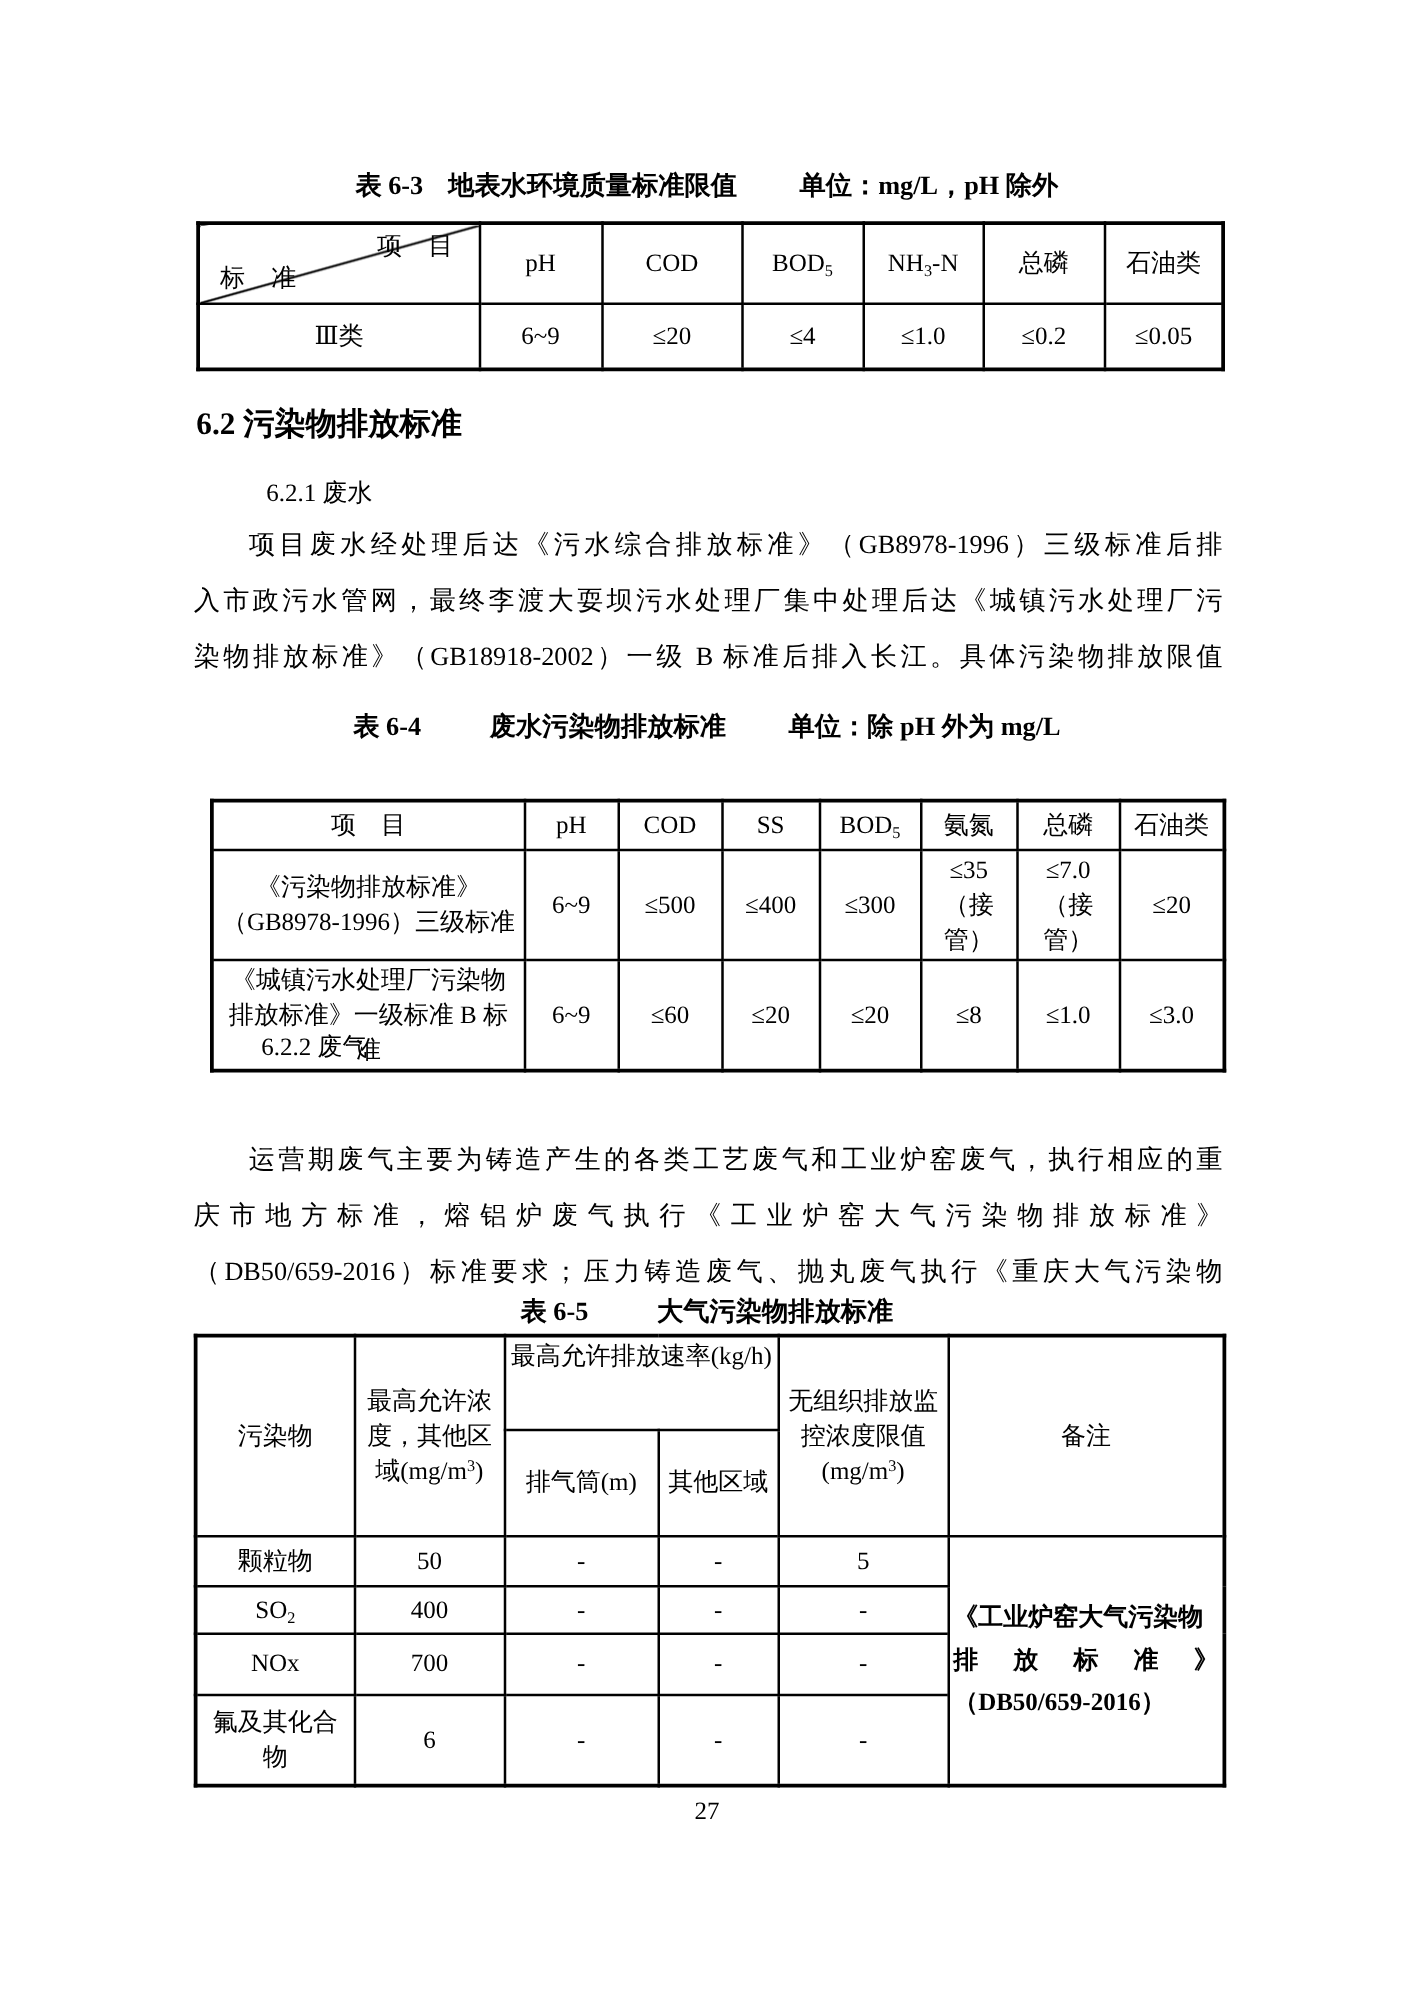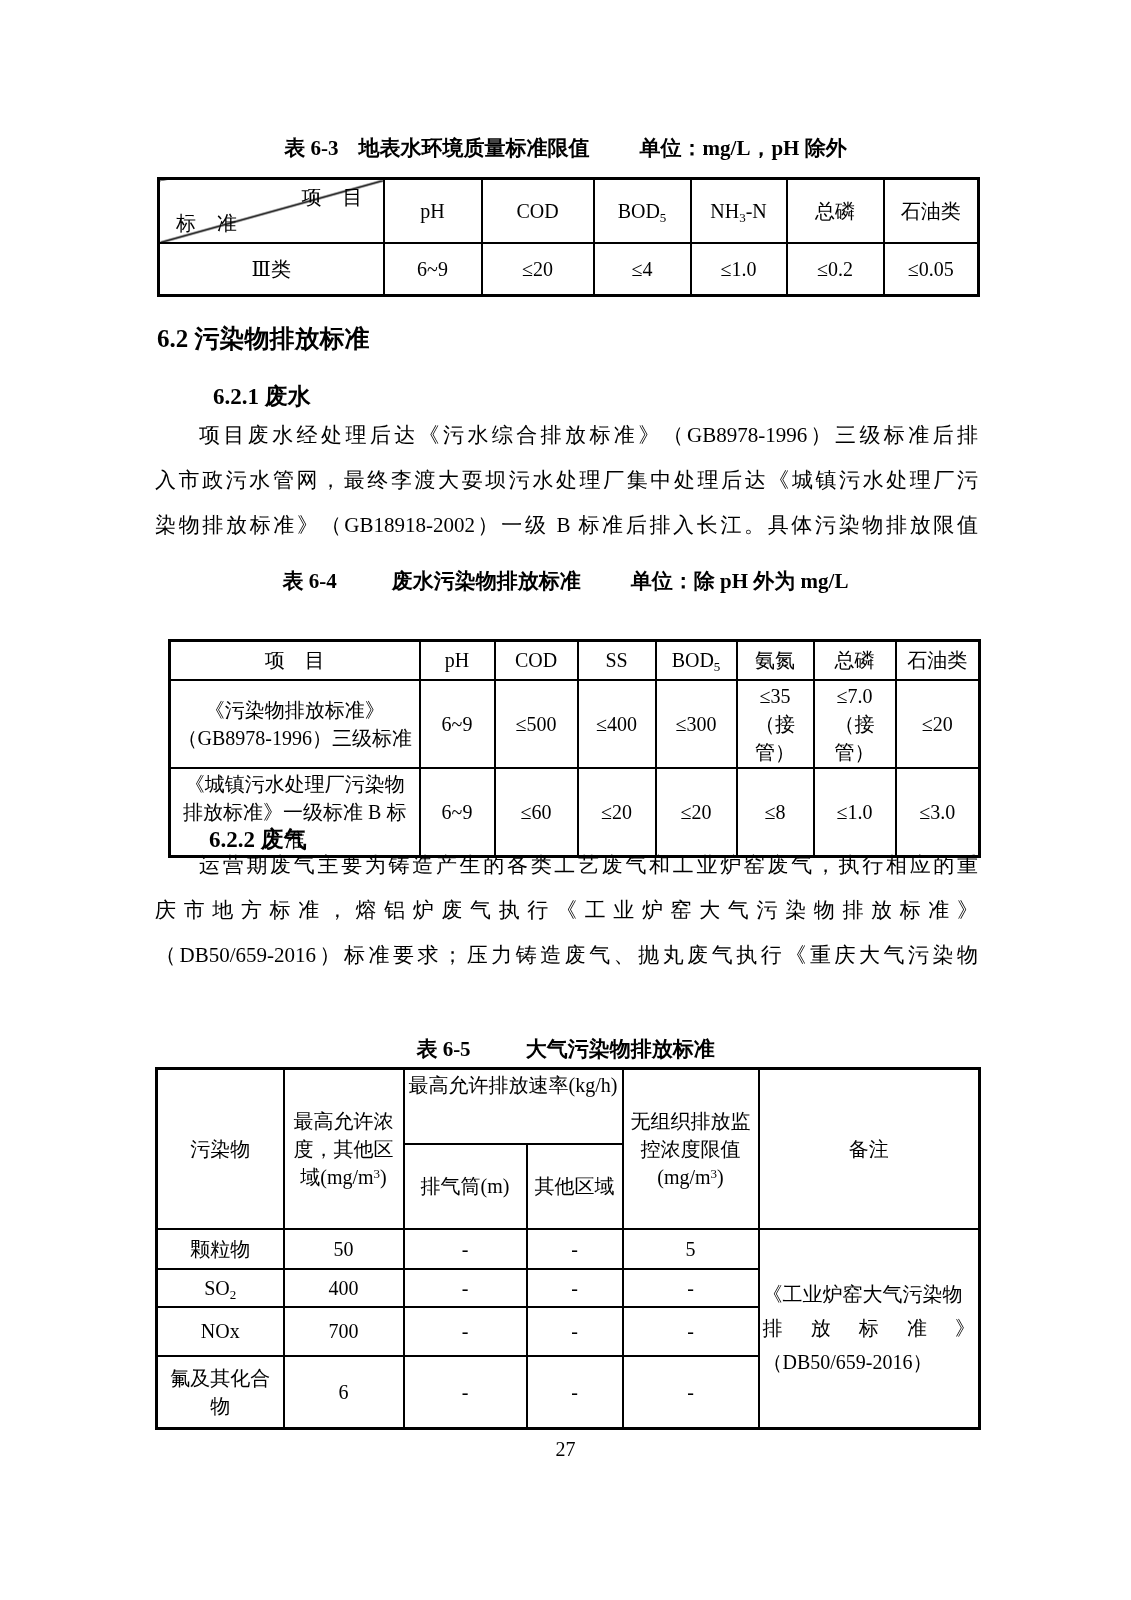--- a/index.html
+++ b/index.html
@@ -9,21 +9,21 @@
   }
   .abs{position:absolute;}
   .caption{
     width:1131px;text-align:center;font-weight:bold;font-size:21px;
     display:flex;justify-content:center;align-items:baseline;
   }
   .caption .gap-s{margin-right:20px;}
   .caption .gap-m{margin-right:50px;}
   .caption .gap-l{margin-right:55px;}
   .h1{font-weight:bold;font-size:25px;}
-  .h2{font-weight:bold;font-size:23px;}
+  .h2{font-weight:normal;font-size:20px;}
   .para{width:823px;font-size:21px;}
   .pline{
     height:45px;line-height:45px;text-align:justify;text-align-last:justify;
     overflow:hidden;
   }
   .pline.first{text-indent:44px;}
   .pline.last{text-align-last:left;}
   table{border-collapse:collapse;table-layout:fixed;}
   table.doc{border:3px solid #000;}
   table.doc td{
@@ -153,21 +153,21 @@
     <td>≤20</td>
     <td>≤8</td>
     <td>≤1.0</td>
     <td>≤3.0</td>
   </tr>
 </tbody>
   </table>
 
 <div class="abs h2" style="top:824px;left:209px;">6.2.2 废气</div>
 
-<div class="abs para" style="top:843px;left:155px;">
+<div class="abs para" style="top:905px;left:155px;">
   <div class="pline first">运营期废气主要为铸造产生的各类工艺废气和工业炉窑废气，执行相应的重</div>
   <div class="pline">庆市地方标准，熔铝炉废气执行《工业炉窑大气污染物排放标准》</div>
   <div class="pline">（DB50/659-2016）标准要求；压力铸造废气、抛丸废气执行《重庆大气污染物</div>
 </div>
 
 <div class="abs caption" style="top:1035px;left:0;">
   <span class="gap-l">表 6-5</span>
   <span>大气污染物排放标准</span>
 </div>
 
@@ -191,21 +191,21 @@
   <tr style="height:85px">
     <td class="lh">排气筒(m)</td>
     <td class="jh">其他区域</td>
   </tr>
   <tr style="height:40px">
     <td><span>颗粒物</span></td>
     <td>50</td>
     <td>-</td>
     <td>-</td>
     <td>5</td>
-    <td rowspan="4" class="lh" style="vertical-align:middle;">
+    <td rowspan="4" class="lh" style="vertical-align:middle;font-weight:bold;">
       <div class="remark-line">《工业炉窑大气污染物</div>
       <div class="remark-line stretch">排放标准》</div>
       <div class="remark-line">（DB50/659-2016）</div>
     </td>
   </tr>
   <tr style="height:38px">
     <td><span>SO</span><sub>2</sub></td>
     <td>400</td>
     <td>-</td>
     <td>-</td>

